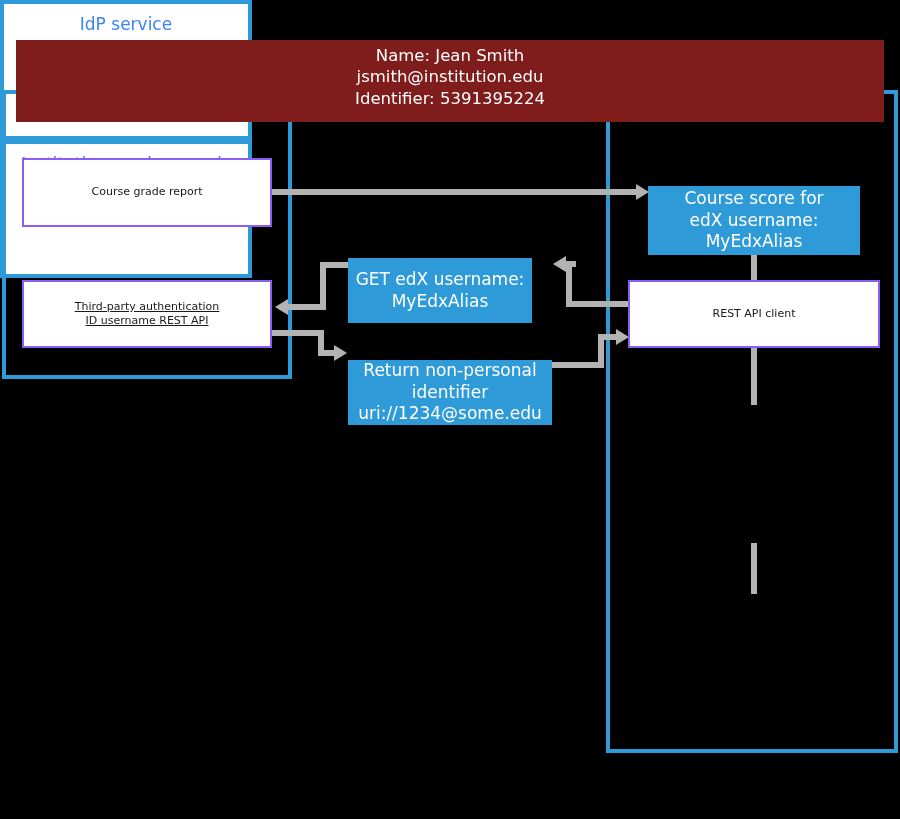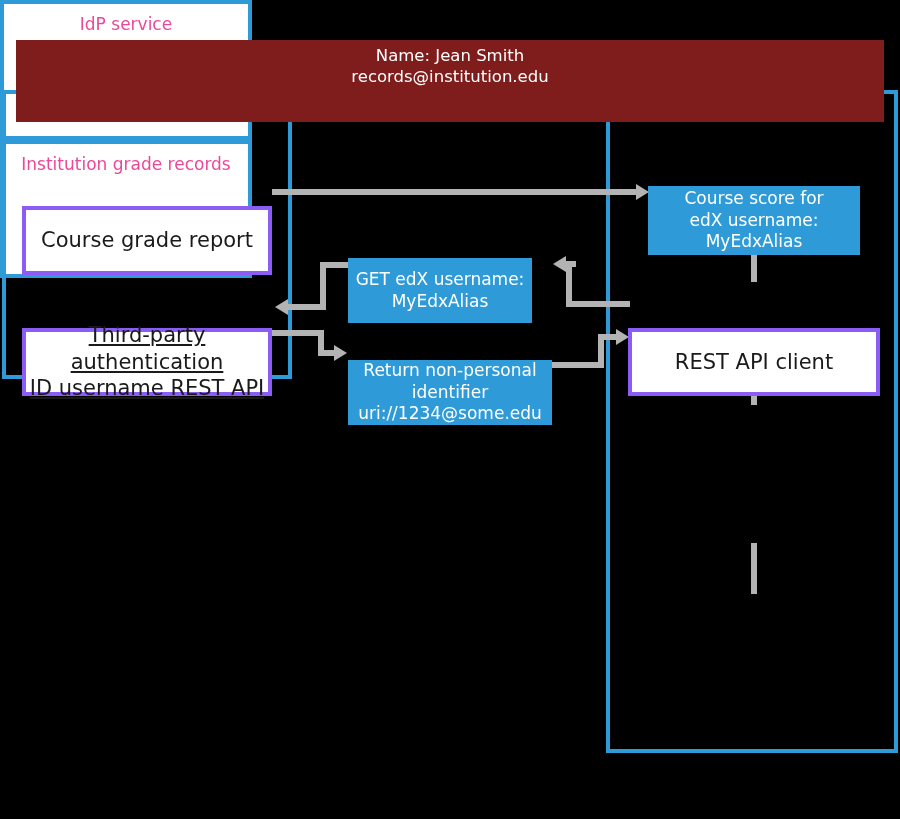--- a/index.html
+++ b/index.html
@@ -28,43 +28,42 @@
   .node {
     position: absolute;
     display: flex;
     align-items: center;
     justify-content: center;
     text-align: center;
     line-height: 1.28;
   }
   .node-white {
     background: #ffffff;
-    border: 4px solid #8b5cf6;
+    border: 2px solid #8b5cf6;
     color: #1a1a1a;
-    font-size: 21px;
-    margin-top: 48px;
+    font-size: 11px;
   }
   .node-blue {
     background: #2e9bd8;
     border: none;
     color: #ffffff;
     font-size: 17px;
     margin-top: 28px;
   }
   .node-group {
     background: #ffffff;
     border: 4px solid #2e9bd8;
     color: #1a1a1a;
     display: block;
     padding: 0;
   }
   .group-title {
     text-align: center;
     font-size: 17px;
-    color: #ec4899;
+    color: #3b82f6;
     padding-top: 10px;
     line-height: 1.2;
   }
   .group-inner {
     position: absolute;
     left: 16px;
     right: 16px;
     background: #7f1d1d;
     color: #ffffff;
     font-size: 16.5px;
@@ -194,17 +193,18 @@
       <span>Name: Jean Smith</span><br>
       <span>Non-personal identifier:</span><br>
       <span>uri://1234@some.edu</span>
     </div>
   </div>
 
   <div class="node-group" id="box-institution-records">
     <div class="group-title">Institution grade records</div>
     <div class="group-inner">
       <span>Name: Jean Smith</span><br>
-      <span>records@institution.edu</span><br>
+      <span>jsmith@institution.edu</span><br>
+      <span>Identifier: 5391395224</span>
     </div>
   </div>
 
 </div>
 
 </body></html>

